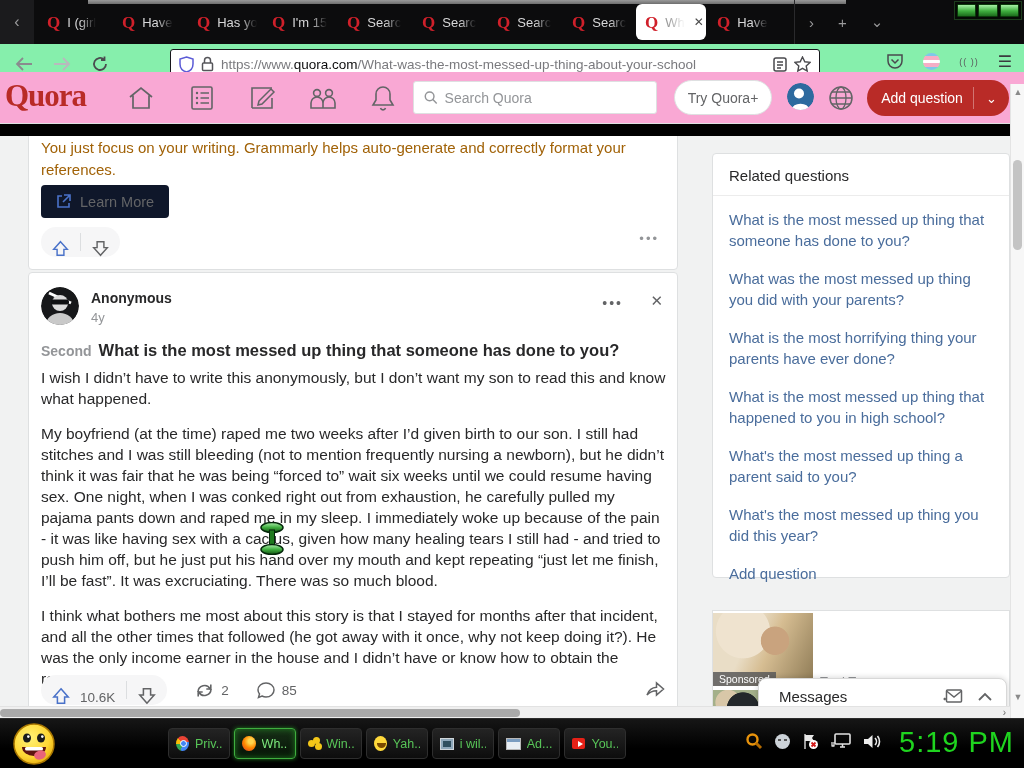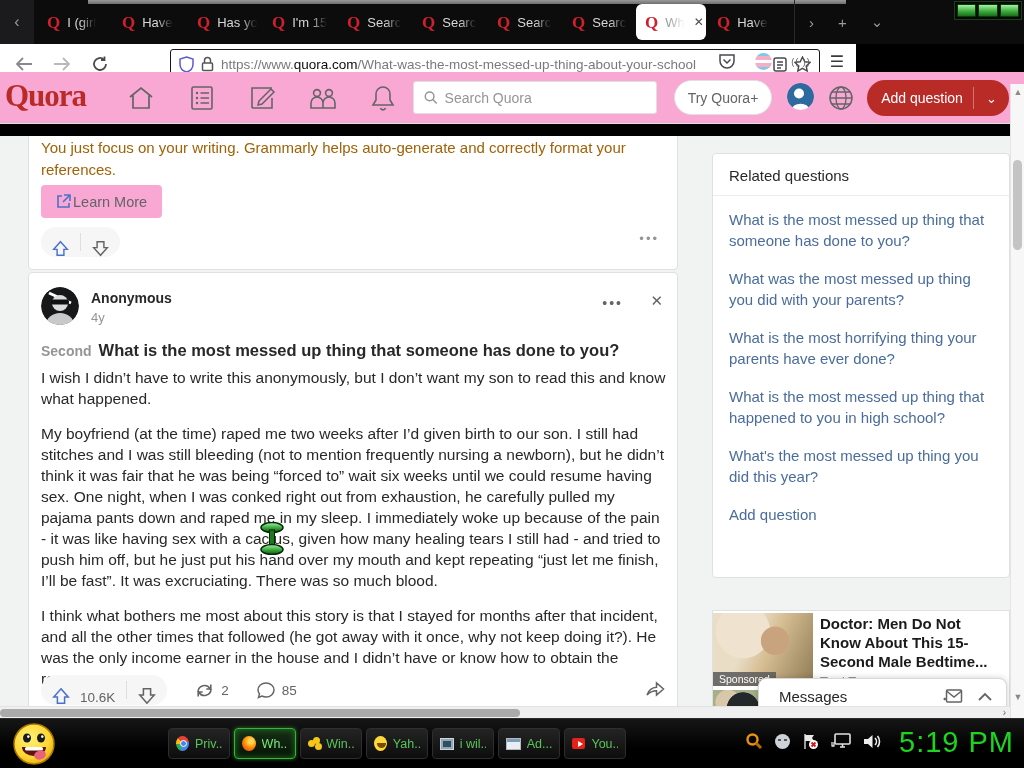--- a/index.html
+++ b/index.html
@@ -24,21 +24,21 @@
   .tab.active .lbl::after { background:linear-gradient(90deg, rgba(255,255,255,0), #fff); }
   .tab-close { color:#4a4a4a; font-size:12px; margin-left:2px; }
   .tab-controls { position:absolute; left:794px; top:0; height:44px; display:flex; align-items:center; gap:24px;
     padding-left:14px; border-left:1px solid #2a2a2c; color:#9a9a9b; font-size:15px; }
   .green-ind { position:absolute; left:954px; top:1px; width:68px; height:19px; background:#060b06;
     border:1px solid #1d3d1d; display:flex; gap:2px; padding:2px; }
   .green-ind span { flex:1; border:1px solid #0b3b0b; border-radius:1px;
     background:linear-gradient(#a6f0a6,#3fae3f 55%,#1d6e1d); }
 
   
-  .navbar { position:absolute; top:44px; left:0; width:856px; height:40px; background:#ffffff;
+  .navbar { position:absolute; top:44px; left:0; width:1024px; height:40px; background:#86efac;
     border-bottom:1px solid #e0e0e2; }
   .nav-btn { position:absolute; top:8px; width:24px; height:24px; display:flex; align-items:center; justify-content:center; }
   .urlbar { position:absolute; left:170px; top:5px; width:650px; height:30px; background:#fff;
     border:1px solid #17161b; border-radius:3px; display:flex; align-items:center; padding:0 8px; gap:7px; }
   .url-text { flex:1; font-size:13.5px; color:#7a7a7e; white-space:nowrap; overflow:hidden; }
   .url-text .domain { color:#0c0c0d; }
   .nav-right { position:absolute; right:12px; top:8px; display:flex; align-items:center; gap:19px; }
   .avatar-stripes { width:17px; height:17px; border-radius:50%;
     background:linear-gradient(#7ec8e8 0 20%, #f6aec6 20% 40%, #ffffff 40% 60%, #f6aec6 60% 80%, #7ec8e8 80%); }
   .paren-icon { font-size:9px; color:#5a5a5e; letter-spacing:1px; }
@@ -65,22 +65,22 @@
   .addq .main { flex:1; text-align:center; padding-left:4px; }
   .addq .caret { width:36px; height:22px; border-left:1px solid rgba(255,255,255,.35);
     display:flex; align-items:center; justify-content:center; font-size:13px; }
 
   
   .content { position:absolute; top:136px; left:0; width:1024px; height:582px; background:#f1f2f2; overflow:hidden; }
   .card { position:absolute; background:#fff; border:1px solid #dee0e1; border-radius:4px; }
 
   .promo { left:28px; top:-6px; width:650px; height:140px; }
   .promo .body { position:absolute; left:12px; top:6px; width:610px; font-size:15px; line-height:21.5px; color:#a16207; }
-  .learn-more { position:absolute; left:12px; top:54px; height:33px; background:#f9a8d4; border-radius:4px;
-    display:flex; align-items:center; gap:2px; padding:0 15px; font-size:14.5px; color:#636466; }
+  .learn-more { position:absolute; left:12px; top:54px; height:33px; background:#0f172a; border-radius:4px;
+    display:flex; align-items:center; gap:9px; padding:0 15px; font-size:14.5px; color:#636466; }
   .vote-row { position:absolute; left:12px; top:96px; display:flex; align-items:center; }
   .vote-pill { background:#f6f6f7; border-radius:16px; height:30px; display:flex; align-items:center; }
   .vote-pill .seg { display:flex; align-items:flex-end; gap:10px; padding:0 11px; height:100%; }
   .vote-pill .sep { width:1px; height:18px; background:#dcdee0; }
   .dots { color:#939598; font-size:13px; letter-spacing:2px; }
   .promo .dots { position:absolute; right:18px; top:100px; }
 
   .post { left:28px; top:136px; width:650px; height:450px; }
   .post-avatar { position:absolute; left:12px; top:14px; width:38px; height:38px; border-radius:50%; overflow:hidden; }
   .post-name { position:absolute; left:62px; top:17px; font-size:14px; font-weight:bold; color:#282829; }
@@ -440,29 +440,29 @@
       </div>
     </div>
 
     <div class="card related">
       <div class="related-hd">Related questions</div>
       <div class="related-list">
         <div class="q-link">What is the most messed up thing that someone has done to you?</div>
         <div class="q-link">What was the most messed up thing you did with your parents?</div>
         <div class="q-link">What is the most horrifying thing your parents have ever done?</div>
         <div class="q-link">What is the most messed up thing that happened to you in high school?</div>
+        <div class="q-link">What's the most messed up thing a parent said to you?</div>
         <div class="q-link">What's the most messed up thing you did this year?</div>
         <div class="q-link add-q-link">Add question</div>
       </div>
     </div>
 
     <div class="card ad">
       <div class="ad-img"></div>
       <div class="sponsored">Sponsored</div>
-      <div class="ad-headline">Doctor: Men Do Not Know About This 15-Second Male Bedtime...</div>
       <div class="ad-brand">Tupi Tea</div>
       <div class="ad-img2"></div>
     </div>
   </div>
 
   <div class="messages">
     <span class="ttl">Messages</span>
     <span class="mico">
       <svg width="20" height="16" viewBox="0 0 20 16">
           <rect x="3.5" y="2" width="15" height="12" rx="1" fill="none" stroke="#636466" stroke-width="1.5"></rect>

